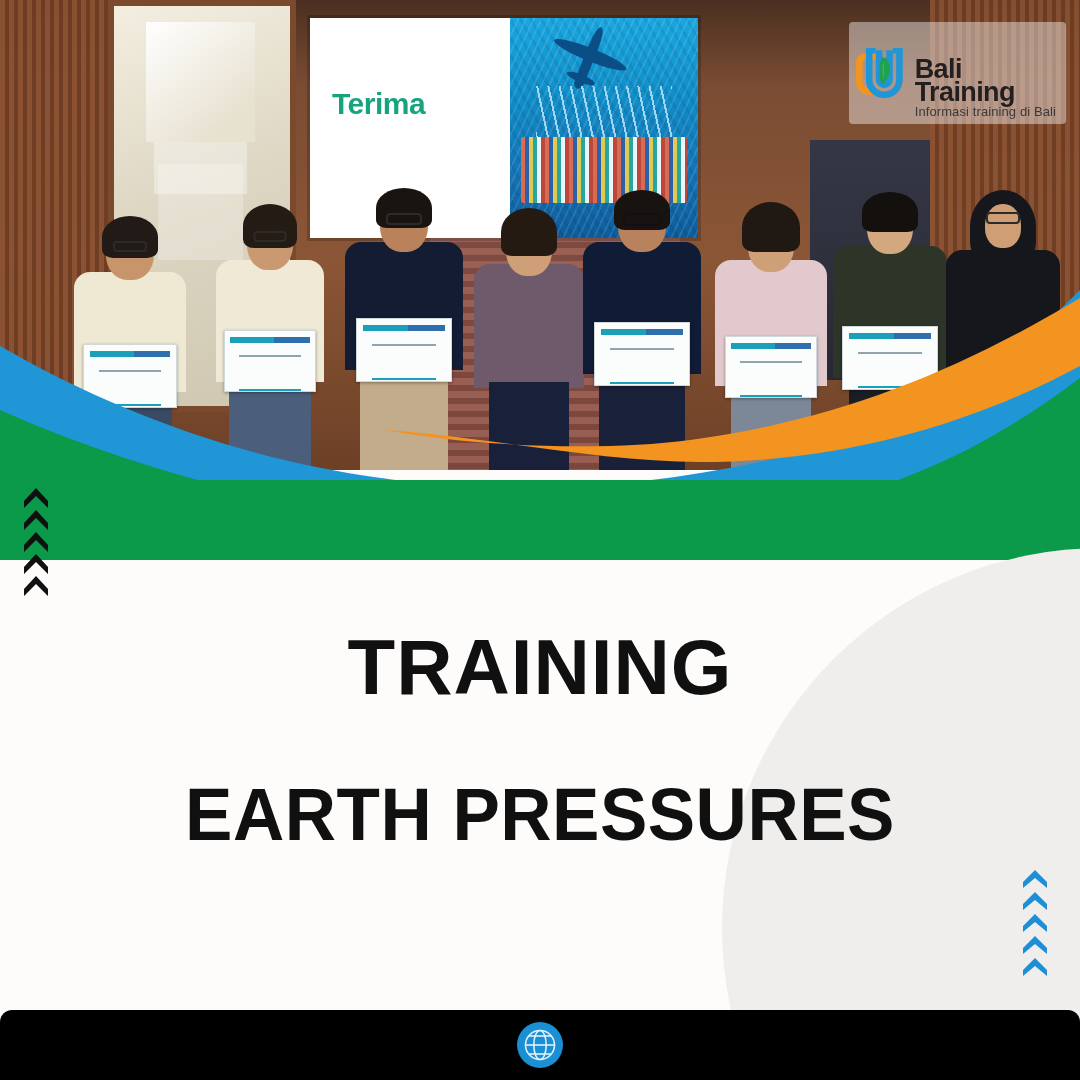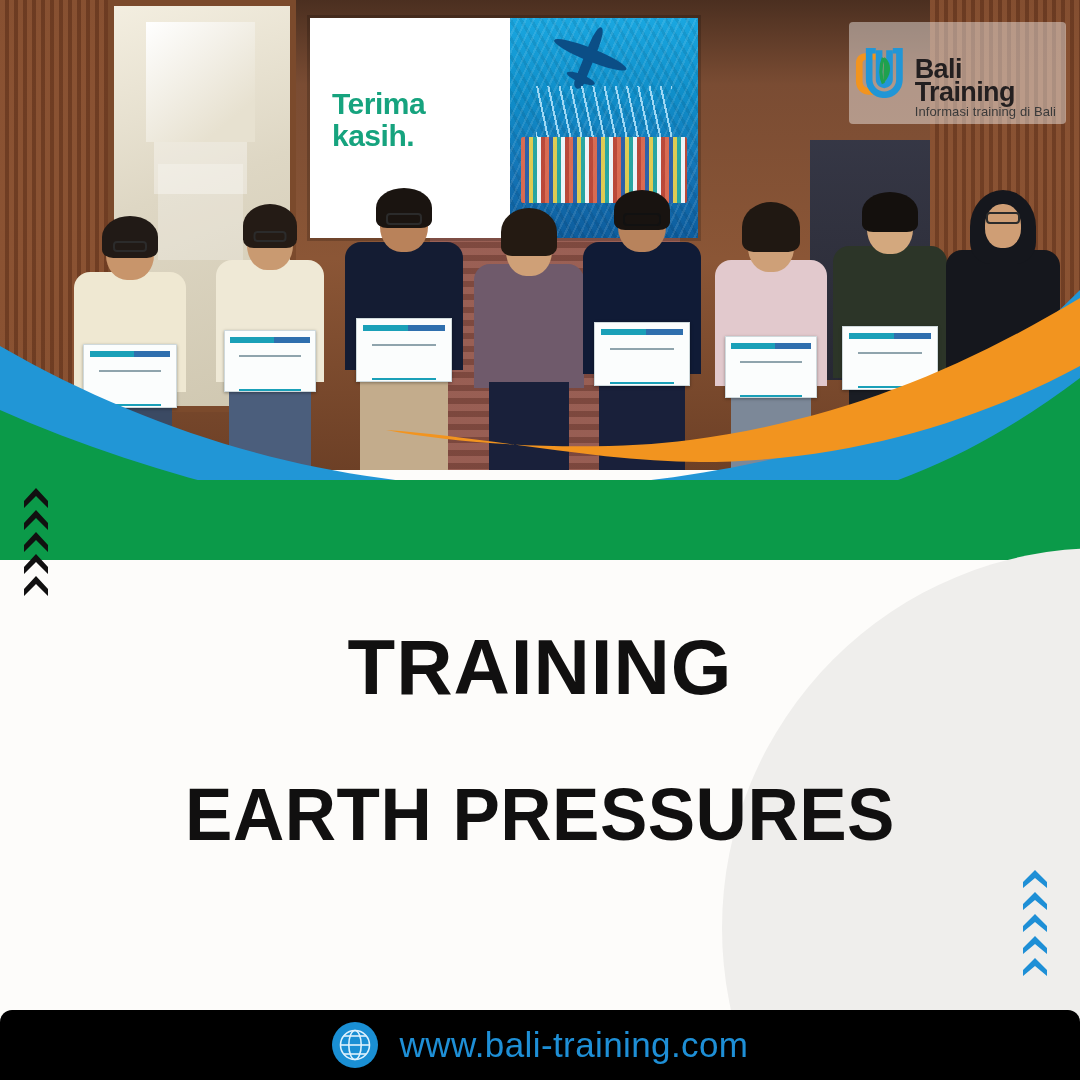--- a/index.html
+++ b/index.html
@@ -242,21 +242,20 @@
         <div class="plane">
           <div class="body"></div>
             <div class="wings"></div>
             <div class="tail"></div>
         </div>
         <div class="port-cranes"></div>
         <div class="port-blocks"></div>
       </div>
       <div class="screen-text">
         <span>Terima</span>
-        <span class="l2">kasih.</span>
       </div>
     </div>
 
     <div class="people">
 
       <div class="person" style="left:70px;width:120px;height:280px;">
         <div class="body2" style="bottom:78px;width:112px;height:120px;background:#efe8d2;"></div>
         <div class="legs" style="bottom:0;width:84px;height:84px;background:#3b4a63;"></div>
         <div class="head" style="bottom:190px;width:48px;height:56px;background:#c8956b;"></div>
         <div class="hair" style="bottom:212px;width:56px;height:42px;background:#211a16;"></div>
@@ -431,16 +430,15 @@
         <circle cx="23" cy="23" r="23" fill="#1a8fd4"></circle>
         <g fill="none" stroke="#dff1fd" stroke-width="1.6">
           <circle cx="23" cy="23" r="14.5"></circle>
           <ellipse cx="23" cy="23" rx="6.2" ry="14.5"></ellipse>
           <line x1="8.5" y1="23" x2="37.5" y2="23"></line>
           <path d="M11.5 14 H34.5"></path>
           <path d="M11.5 32 H34.5"></path>
         </g>
       </svg>
     </span>
-    <span id="site-url">www.bali-training.com</span>
   </div>
 
 </div>
 
 </body></html>

